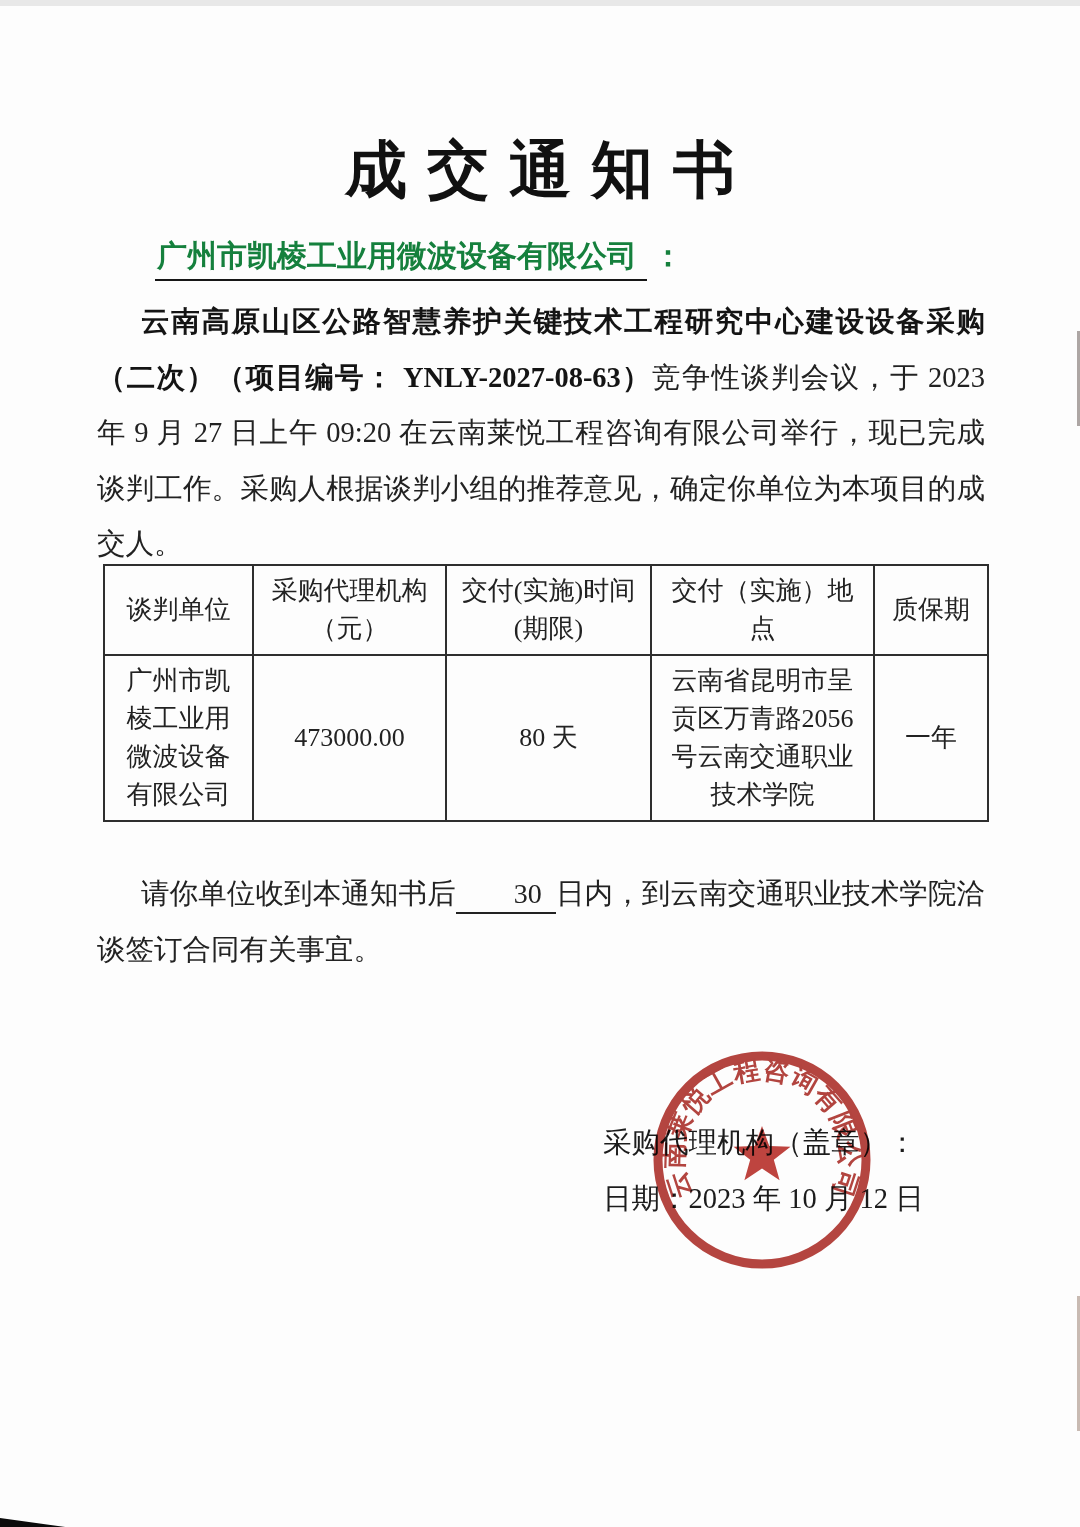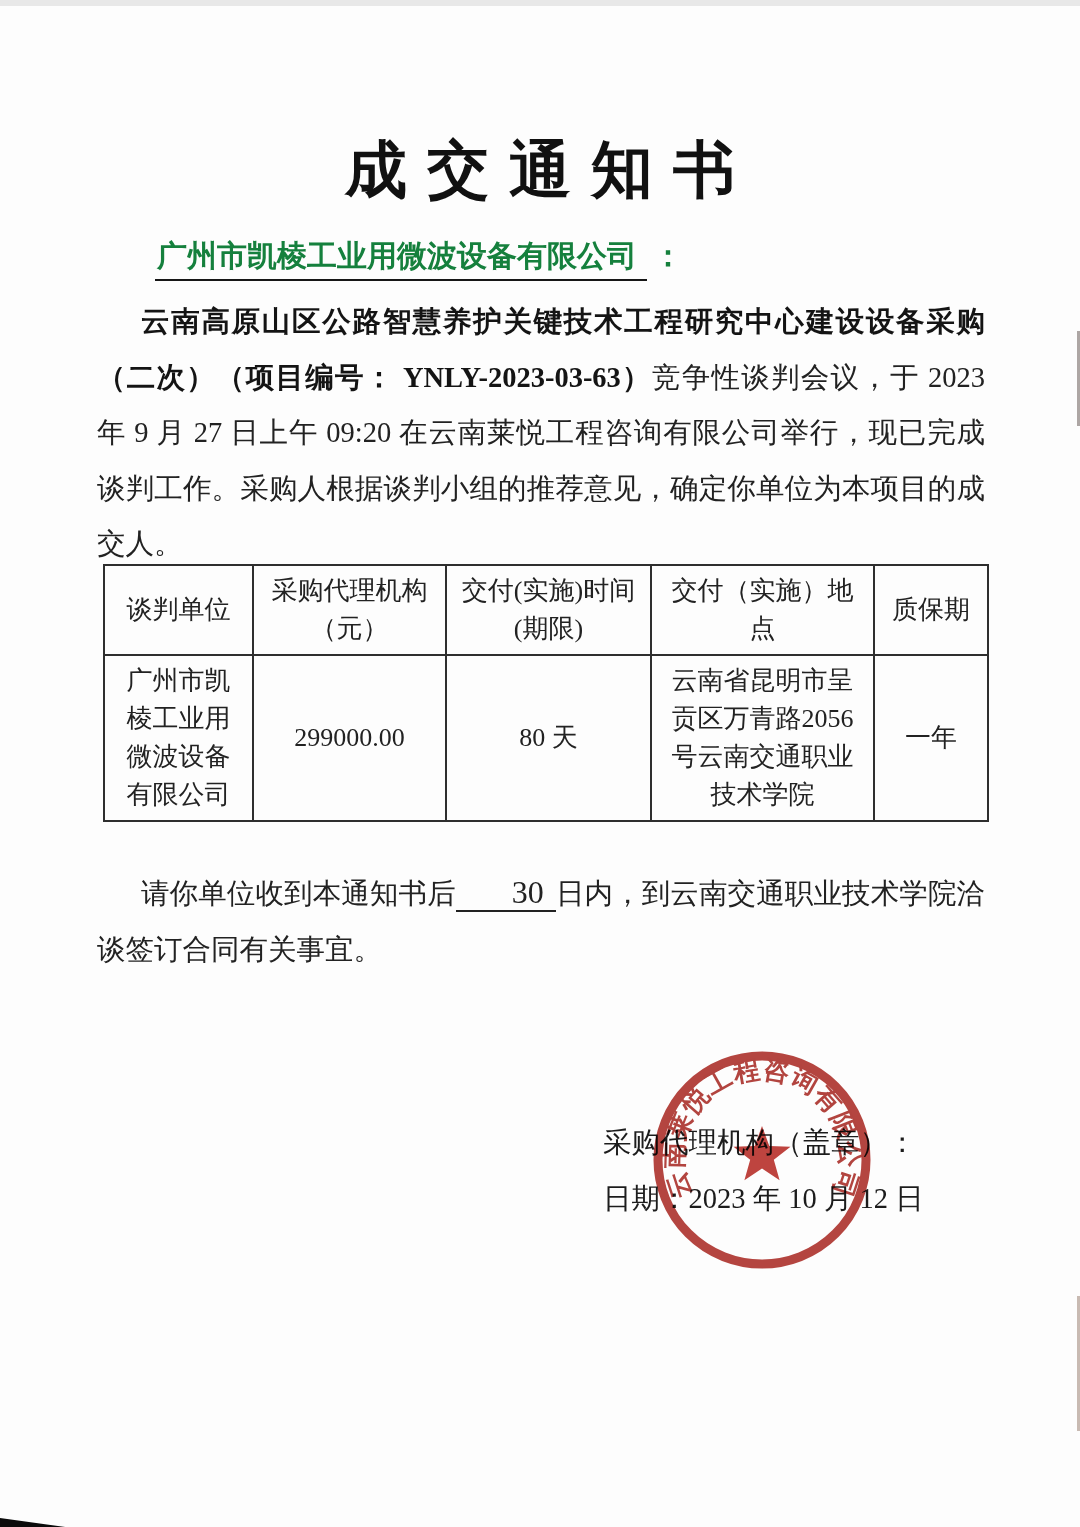--- a/index.html
+++ b/index.html
@@ -53,21 +53,21 @@
   }
   #para-main { top: 288px; text-indent: 44px; }
   #para-notice { top: 860px; text-indent: 44px; }
   .seg-bold { font-weight: bold; color: #141414; }
   .fill-blank {
     display: inline-block;
     min-width: 100px;
     text-align: center;
     border-bottom: 2.5px solid #222;
     line-height: 36px;
-    font-size: 32px;
+    font-size: 28px;
   }
   table.award-table {
     position: absolute;
     top: 558px;
     left: 103px;
     width: 884px;
     border-collapse: collapse;
     table-layout: fixed;
     font-size: 26px;
     color: #222;
@@ -137,21 +137,21 @@
 
 <div class="page">
 
   <div class="doc-title">成交通知书</div>
 
   <div class="recipient-line">
     <span class="recipient-underline">广州市凯棱工业用微波设备有限公司</span><span class="recipient-colon">：</span>
   </div>
 
   <div class="body-para" id="para-main">
-    <span class="seg-bold">云南高原山区公路智慧养护关键技术工程研究中心建设设备采购（二次）</span><span class="seg-bold">（项目编号： YNLY-2023-03-63）</span><span>竞争性谈判会议，于 2023 年 9 月 27 日上午 09:20 在云南莱悦工程咨询有限公司举行，现已完成谈判工作。采购人根据谈判小组的推荐意见，确定你单位为本项目的成交人。</span>
+    <span class="seg-bold">云南高原山区公路智慧养护关键技术工程研究中心建设设备采购（二次）</span><span class="seg-bold">（项目编号： YNLY-2027-08-63）</span><span>竞争性谈判会议，于 2023 年 9 月 27 日上午 09:20 在云南莱悦工程咨询有限公司举行，现已完成谈判工作。采购人根据谈判小组的推荐意见，确定你单位为本项目的成交人。</span>
   </div>
 
   <table class="award-table">
     <colgroup>
       <col class="col-1">
         <col class="col-2">
         <col class="col-3">
         <col class="col-4">
         <col class="col-5">
     </colgroup>
@@ -160,21 +160,21 @@
         <th>谈判单位</th>
         <th>采购代理机构（元）</th>
         <th>交付(实施)时间(期限)</th>
         <th>交付（实施）地点</th>
         <th>质保期</th>
       </tr>
     </thead>
     <tbody>
       <tr>
         <td>广州市凯棱工业用微波设备有限公司</td>
-        <td>299000.00</td>
+        <td>473000.00</td>
         <td>80 天</td>
         <td>云南省昆明市呈贡区万青路2056号云南交通职业技术学院</td>
         <td>一年</td>
       </tr>
     </tbody>
   </table>
 
   <div class="body-para" id="para-notice">
     <span>请你单位收到本通知书后</span><span class="fill-blank">30</span><span>日内，到云南交通职业技术学院洽谈签订合同有关事宜。</span>
   </div>

